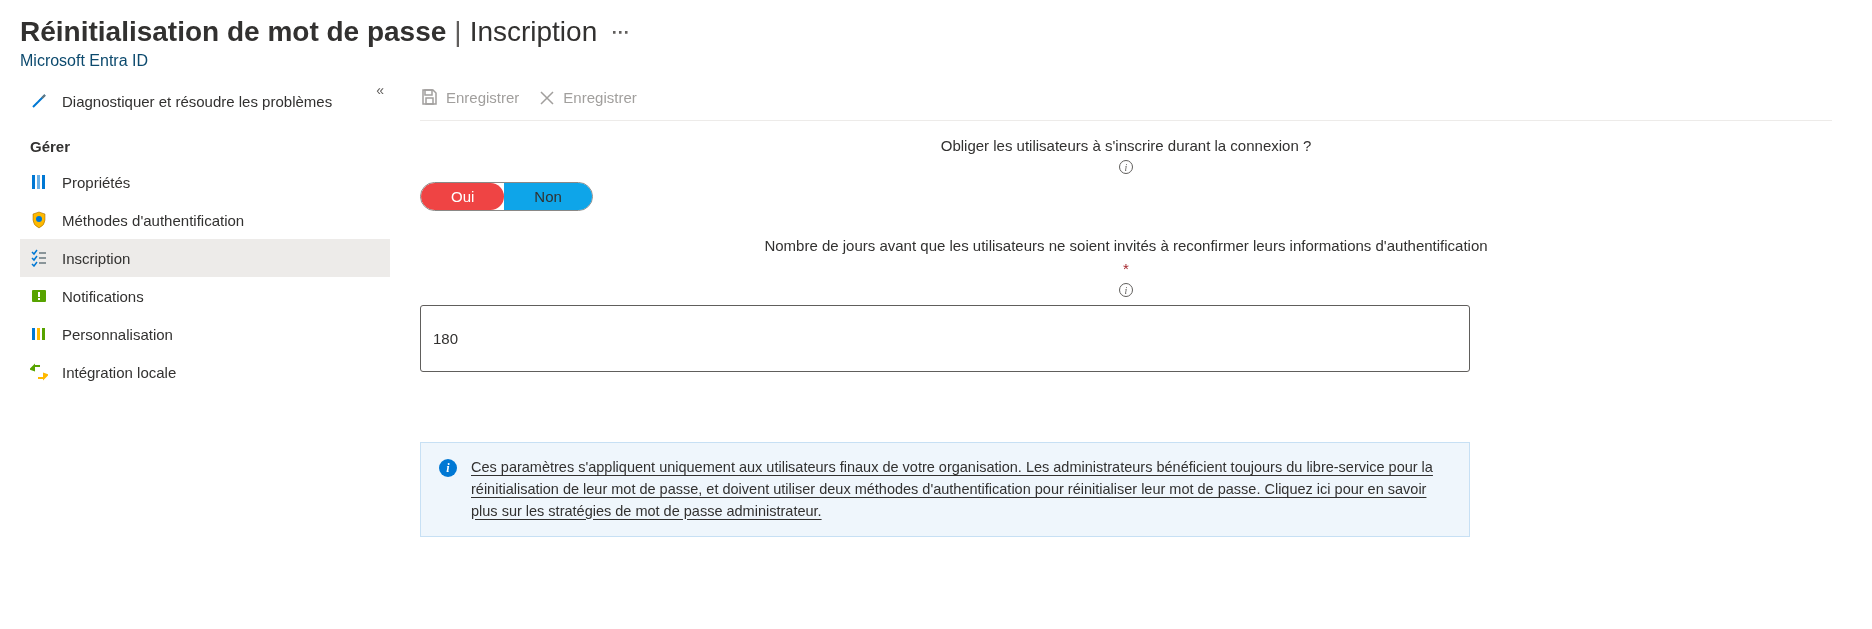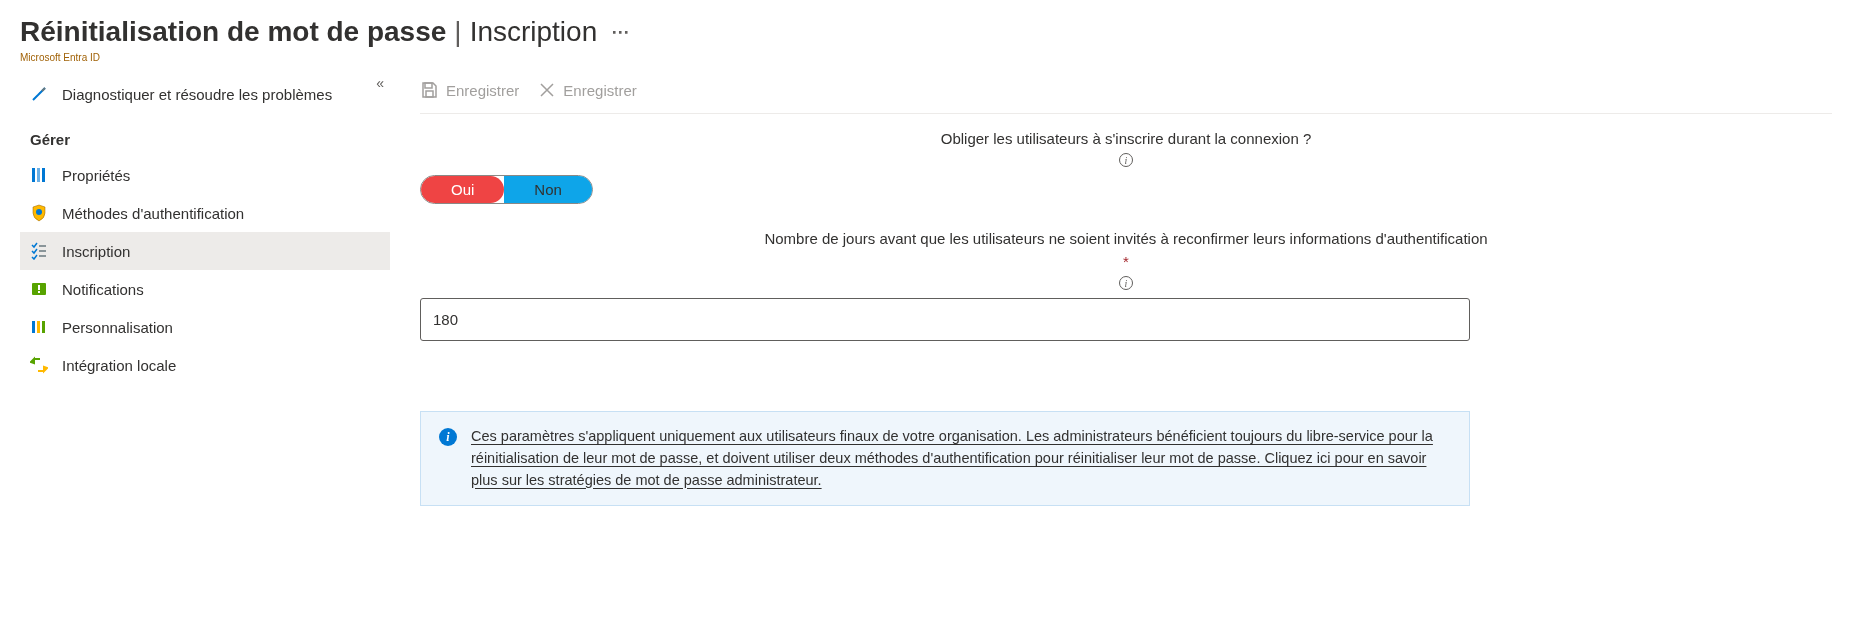--- a/index.html
+++ b/index.html
@@ -33,22 +33,22 @@
     .page-title .sub {
       font-weight: 400;
     }
     .page-title .dots {
       font-size: 18px;
       color: #605e5c;
       margin-left: 6px;
       letter-spacing: 2px;
     }
     .subtitle {
-      font-size: 10px;
-      color: #a16207;
+      font-size: 16px;
+      color: #0c4a6e;
       margin-top: 4px;
     }
     .main-flex {
       display: flex;
       gap: 30px;
     }
     .sidebar {
       width: 370px;
       flex-shrink: 0;
       position: relative;
@@ -86,21 +86,21 @@
       font-weight: 600;
       color: #323130;
       padding: 18px 10px 8px 10px;
     }
     .content {
       flex: 1;
       padding-right: 20px;
     }
     .toolbar {
       display: flex;
-      align-items: center;
+      align-items: flex-end;
       gap: 20px;
       padding: 6px 0 14px 0;
       border-bottom: 1px solid #edebe9;
       margin-bottom: 16px;
     }
     .toolbar-btn {
       display: flex;
       align-items: center;
       gap: 8px;
       font-size: 15px;
@@ -156,21 +156,21 @@
       font-family: inherit;
     }
     .toggle-option.selected {
       background: #ef4444;
       color: #fff;
       border-radius: 20px;
     }
     .text-input {
       width: 100%;
       max-width: 1050px;
-      padding: 12px 12px;
+      padding: 24px 12px;
       font-size: 15px;
       border: 1px solid #605e5c;
       border-radius: 3px;
       font-family: inherit;
       color: #323130;
     }
     .info-box {
       margin-top: 70px;
       background: #eff6fc;
       border: 1px solid #c7e0f4;

